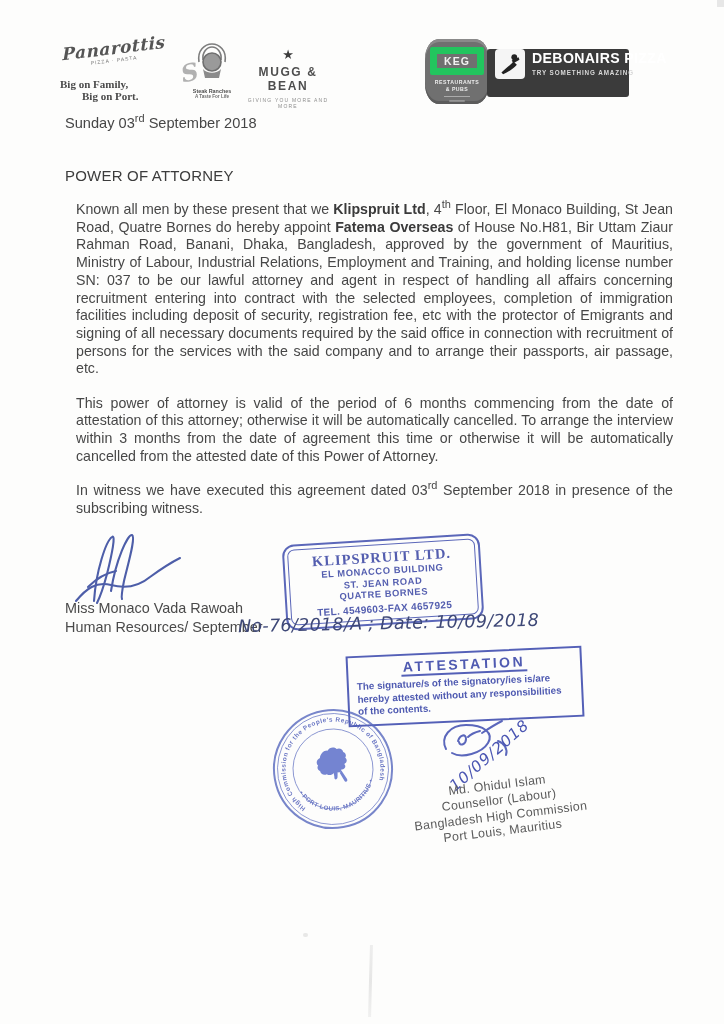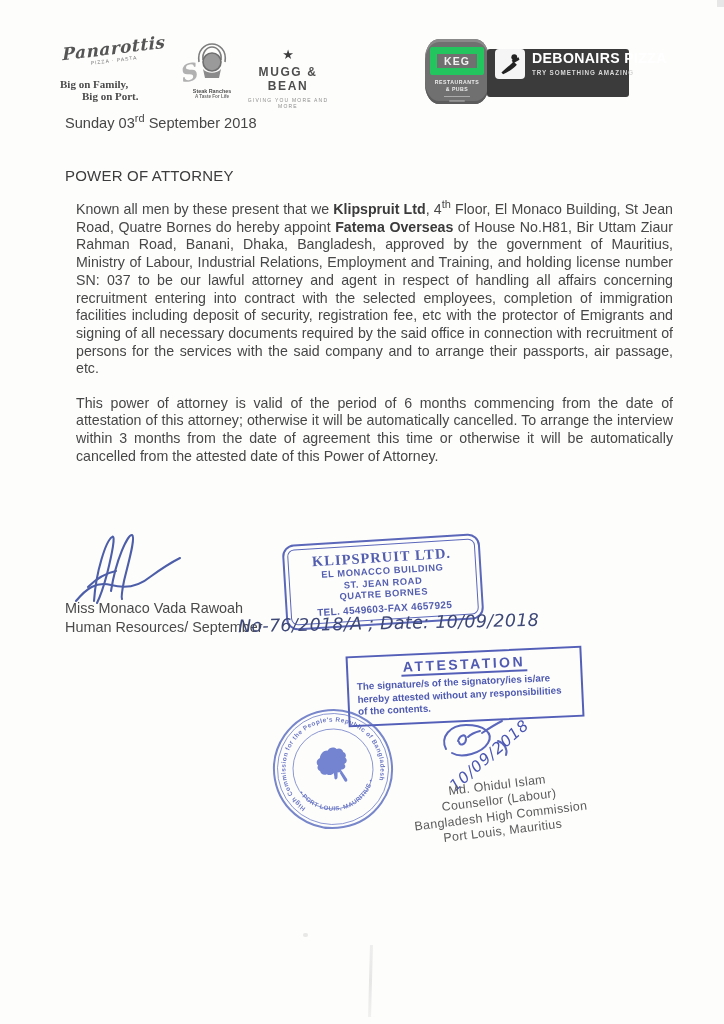--- a/index.html
+++ b/index.html
@@ -152,20 +152,21 @@
       </div>
     </div>
   </div>
 
   <div class="dateline"><span>Sunday 03</span><sup>rd</sup><span> September 2018</span></div>
   <div class="doc-title">POWER OF ATTORNEY</div>
 
   <div class="letter-body">
     <p><span>Known all men by these present that we </span><span class="b">Klipspruit Ltd</span><span>, 4</span><sup>th</sup><span> Floor, El Monaco Building, St Jean Road, Quatre Bornes do hereby appoint </span><span class="b">Fatema Overseas</span><span> of House No.H81, Bir Uttam Ziaur Rahman Road, Banani, Dhaka, Bangladesh, approved by the government of Mauritius, Ministry of Labour, Industrial Relations, Employment and Training, and holding license number SN: 037 to be our lawful attorney and agent in respect of handling all affairs concerning recruitment entering into contract with the selected employees, completion of immigration facilities including deposit of security, registration fee, etc with the protector of Emigrants and signing of all necessary documents required by the said office in connection with recruitment of persons for the services with the said company and to arrange their passports, air passage, etc.</span></p>
     <p><span>This power of attorney is valid of the period of 6 months commencing from the date of attestation of this attorney; otherwise it will be automatically cancelled. To arrange the interview within 3 months from the date of agreement this time or otherwise it will be automatically cancelled from the attested date of this Power of Attorney.</span></p>
+    <p><span>In witness we have executed this agreement dated 03</span><sup>rd</sup><span> September 2018 in presence of the subscribing witness.</span></p>
   </div>
 
   <svg class="sig1" width="140" height="80" viewBox="0 0 140 80">
     <g fill="none" stroke="#3b4da0" stroke-width="2.1" stroke-linecap="round" opacity=".9">
       <path d="M28,72 C30,42 40,12 46,8 C50,5 46,25 41,45 C37,60 33,70 31,74"></path>
       <path d="M45,62 C50,30 62,5 66,6 C70,8 62,35 58,52 C56,62 55,68 56,70"></path>
       <path d="M22,58 C30,50 40,44 50,42"></path>
       <path d="M10,72 C20,60 30,52 45,56 C60,60 72,58 84,48 C95,40 104,34 114,29"></path>
     </g>
   </svg>

